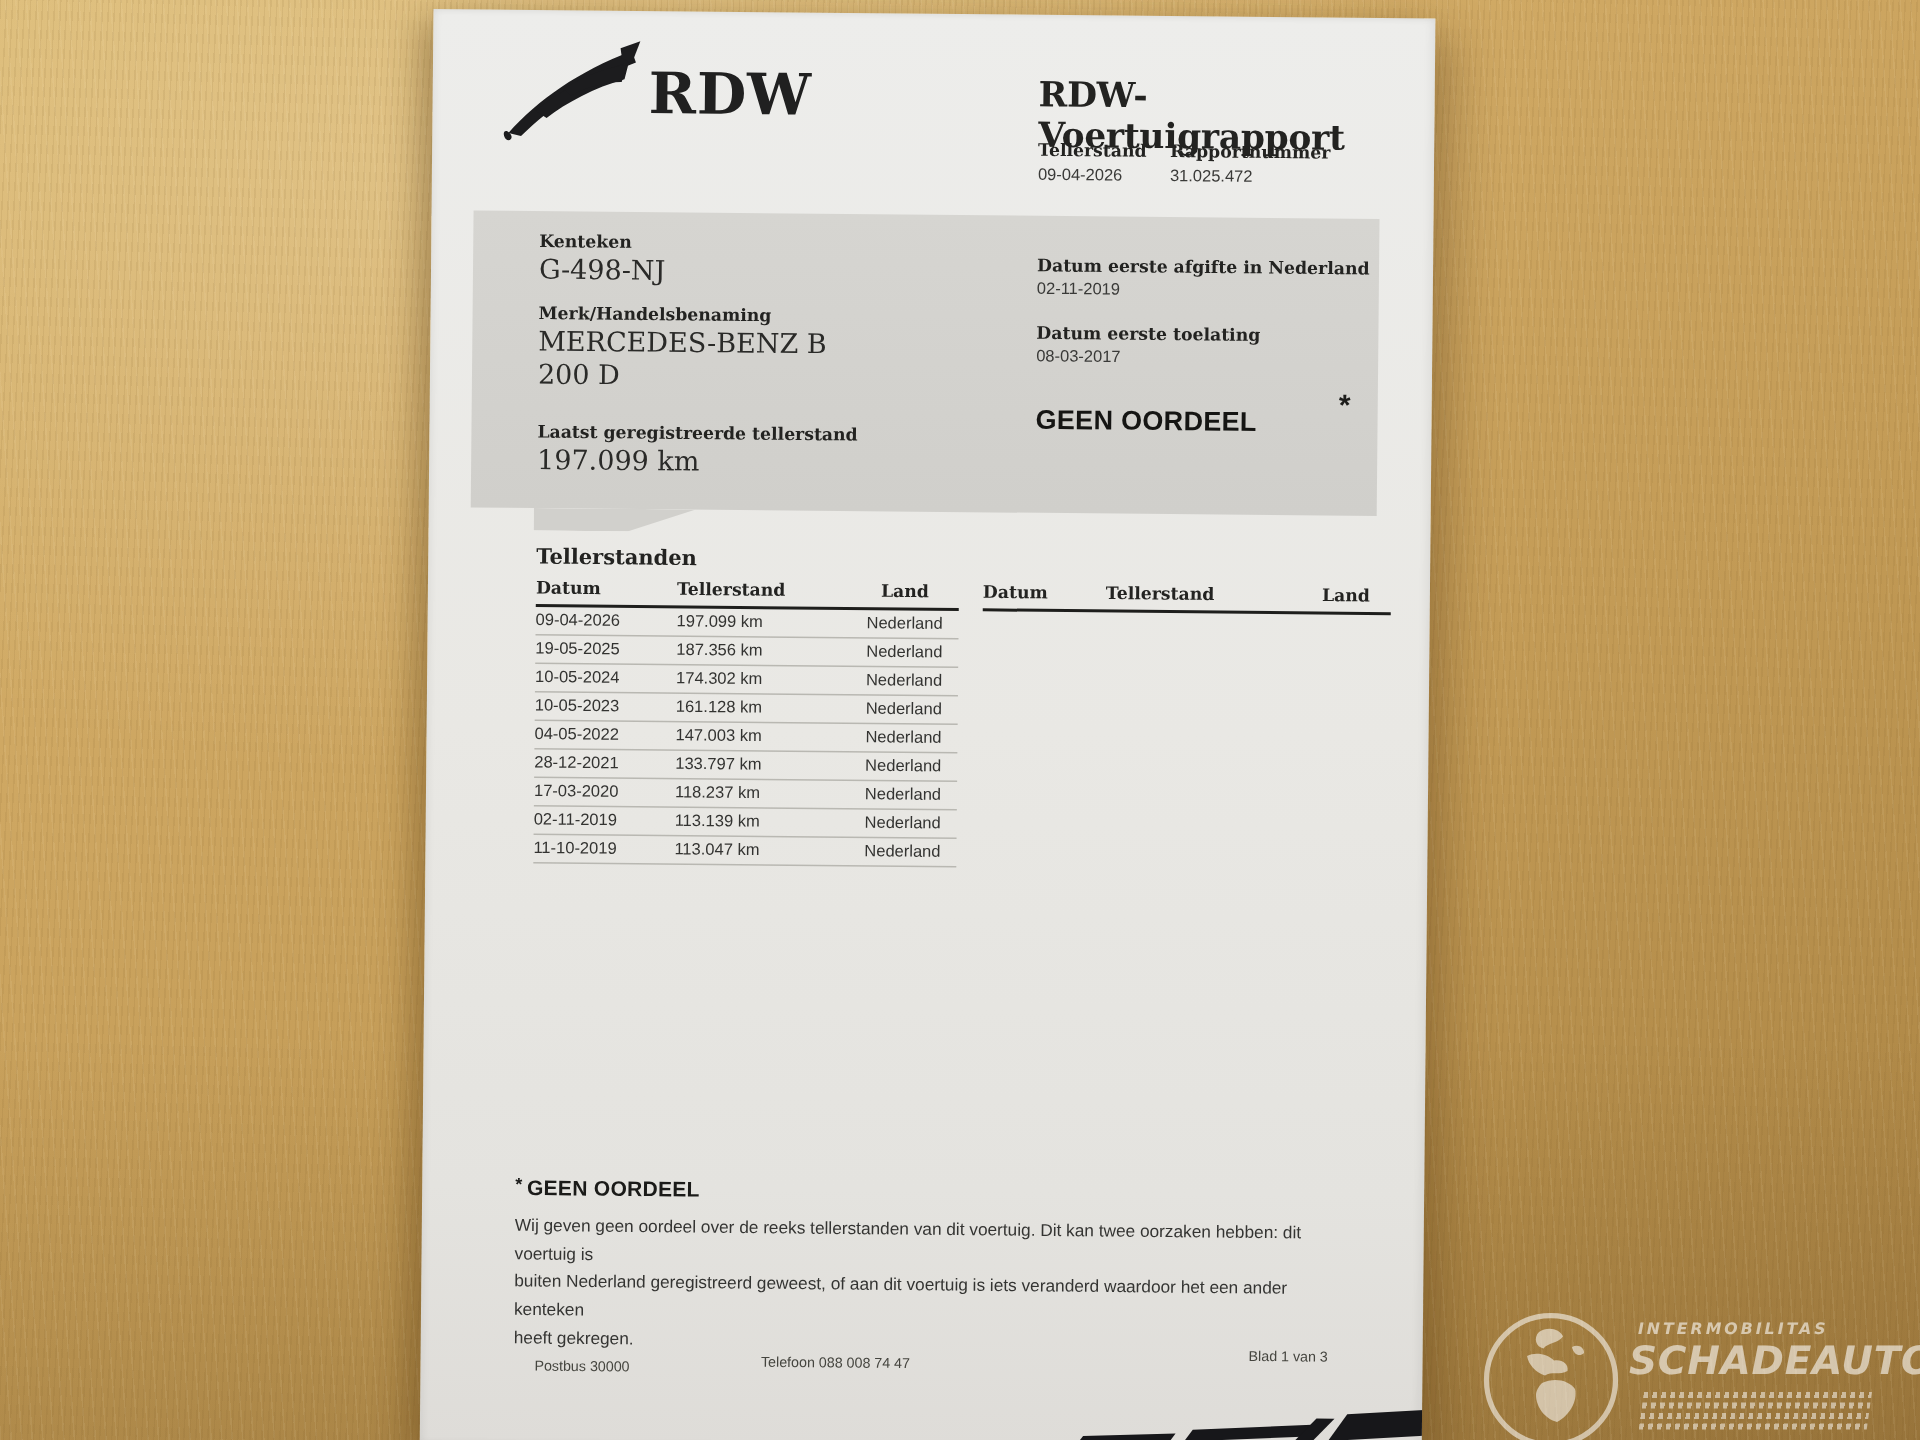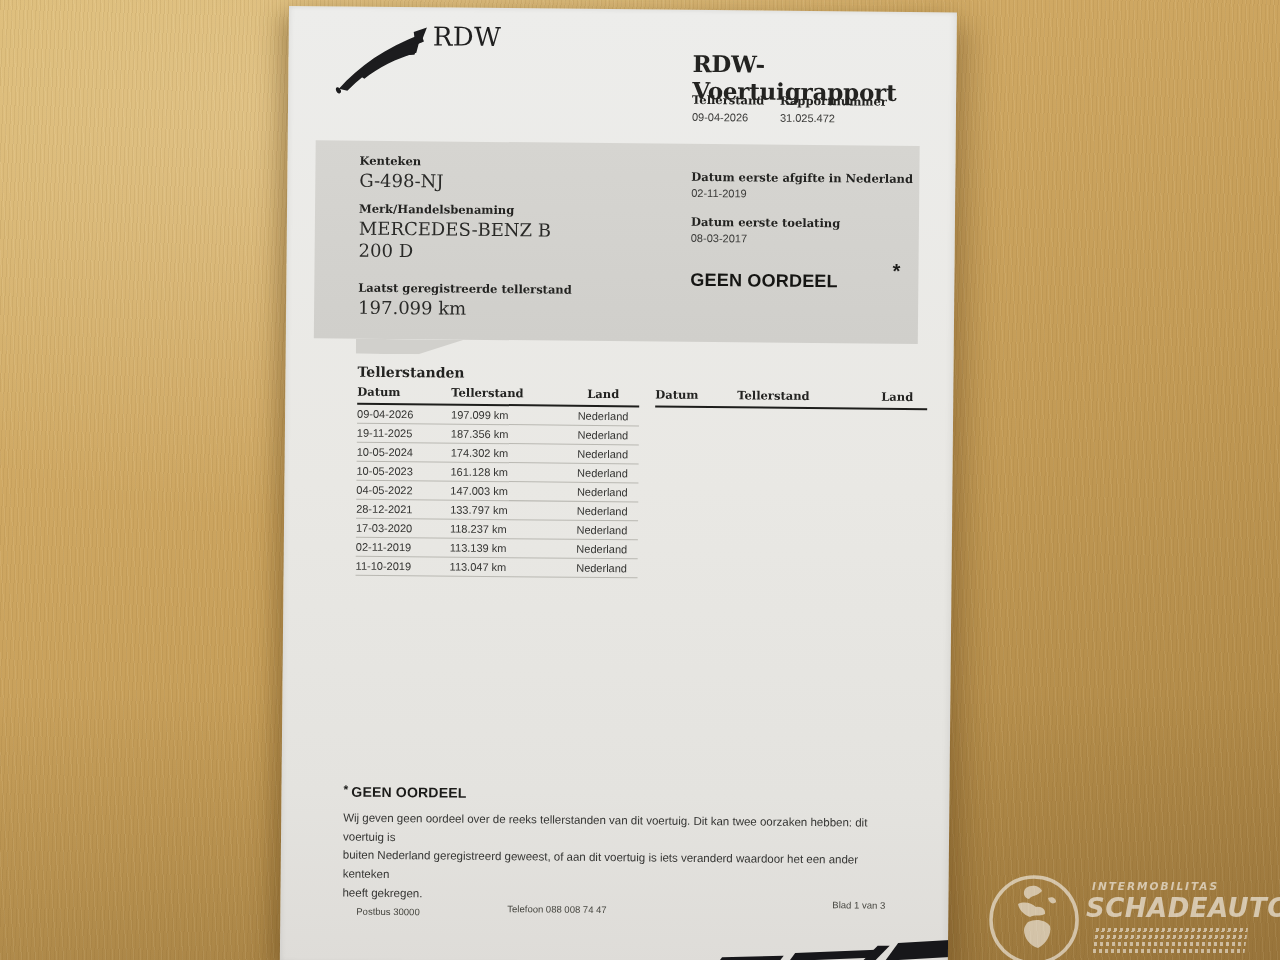--- a/index.html
+++ b/index.html
@@ -24,21 +24,21 @@
     position:absolute; left:289px; top:6px; width:668px; height:956px; z-index:1;
     transform:rotate(0.55deg); transform-origin:top left;
     background:linear-gradient(180deg,#ededeb 0%, #e9e8e4 50%, #e4e3df 82%, #dedcd8 100%);
     box-shadow:-10px 8px 22px rgba(80,52,14,0.30), 14px 12px 30px rgba(80,52,14,0.28),
                inset 2px 0 5px rgba(0,0,0,0.05), inset -3px 0 6px rgba(0,0,0,0.05);
     overflow:hidden;
   }
   .slab { font-family:"DejaVu Serif", serif; }
 
   .logo-mark { position:absolute; left:46px; top:16px; width:94px; height:78px; }
-  .logo-text { position:absolute; left:144px; top:14px; font-size:26px; font-weight:normal; color:#202020; letter-spacing:0.5px; }
+  .logo-text { position:absolute; left:144px; top:32px; font-size:38px; font-weight:bold; color:#202020; letter-spacing:0.5px; }
 
   .report-title { position:absolute; left:404px; top:40px; font-size:23px; font-weight:bold; color:#232321; letter-spacing:-0.2px; }
   .report-meta  { position:absolute; left:404px; top:83px; display:flex; gap:10px; }
   .meta-col { min-width:78px; }
   .meta-label { font-size:11.5px; font-weight:bold; color:#232321; }
   .meta-value { font-size:11px; color:#3a3a38; margin-top:4px; }
 
   
   .vbox { position:absolute; left:28px; top:134px; width:604px; height:198px;
           background:linear-gradient(180deg,#d6d5d1,#d0cfcb); }
@@ -156,21 +156,21 @@
     </div>
     <div>
 
         <div class="trow">
           <span class="c1">09-04-2026</span>
           <span class="c2">197.099 km</span>
           <span class="c3">Nederland</span>
         </div>
 
         <div class="trow">
-          <span class="c1">19-11-2025</span>
+          <span class="c1">19-05-2025</span>
           <span class="c2">187.356 km</span>
           <span class="c3">Nederland</span>
         </div>
 
         <div class="trow">
           <span class="c1">10-05-2024</span>
           <span class="c2">174.302 km</span>
           <span class="c3">Nederland</span>
         </div>
 

